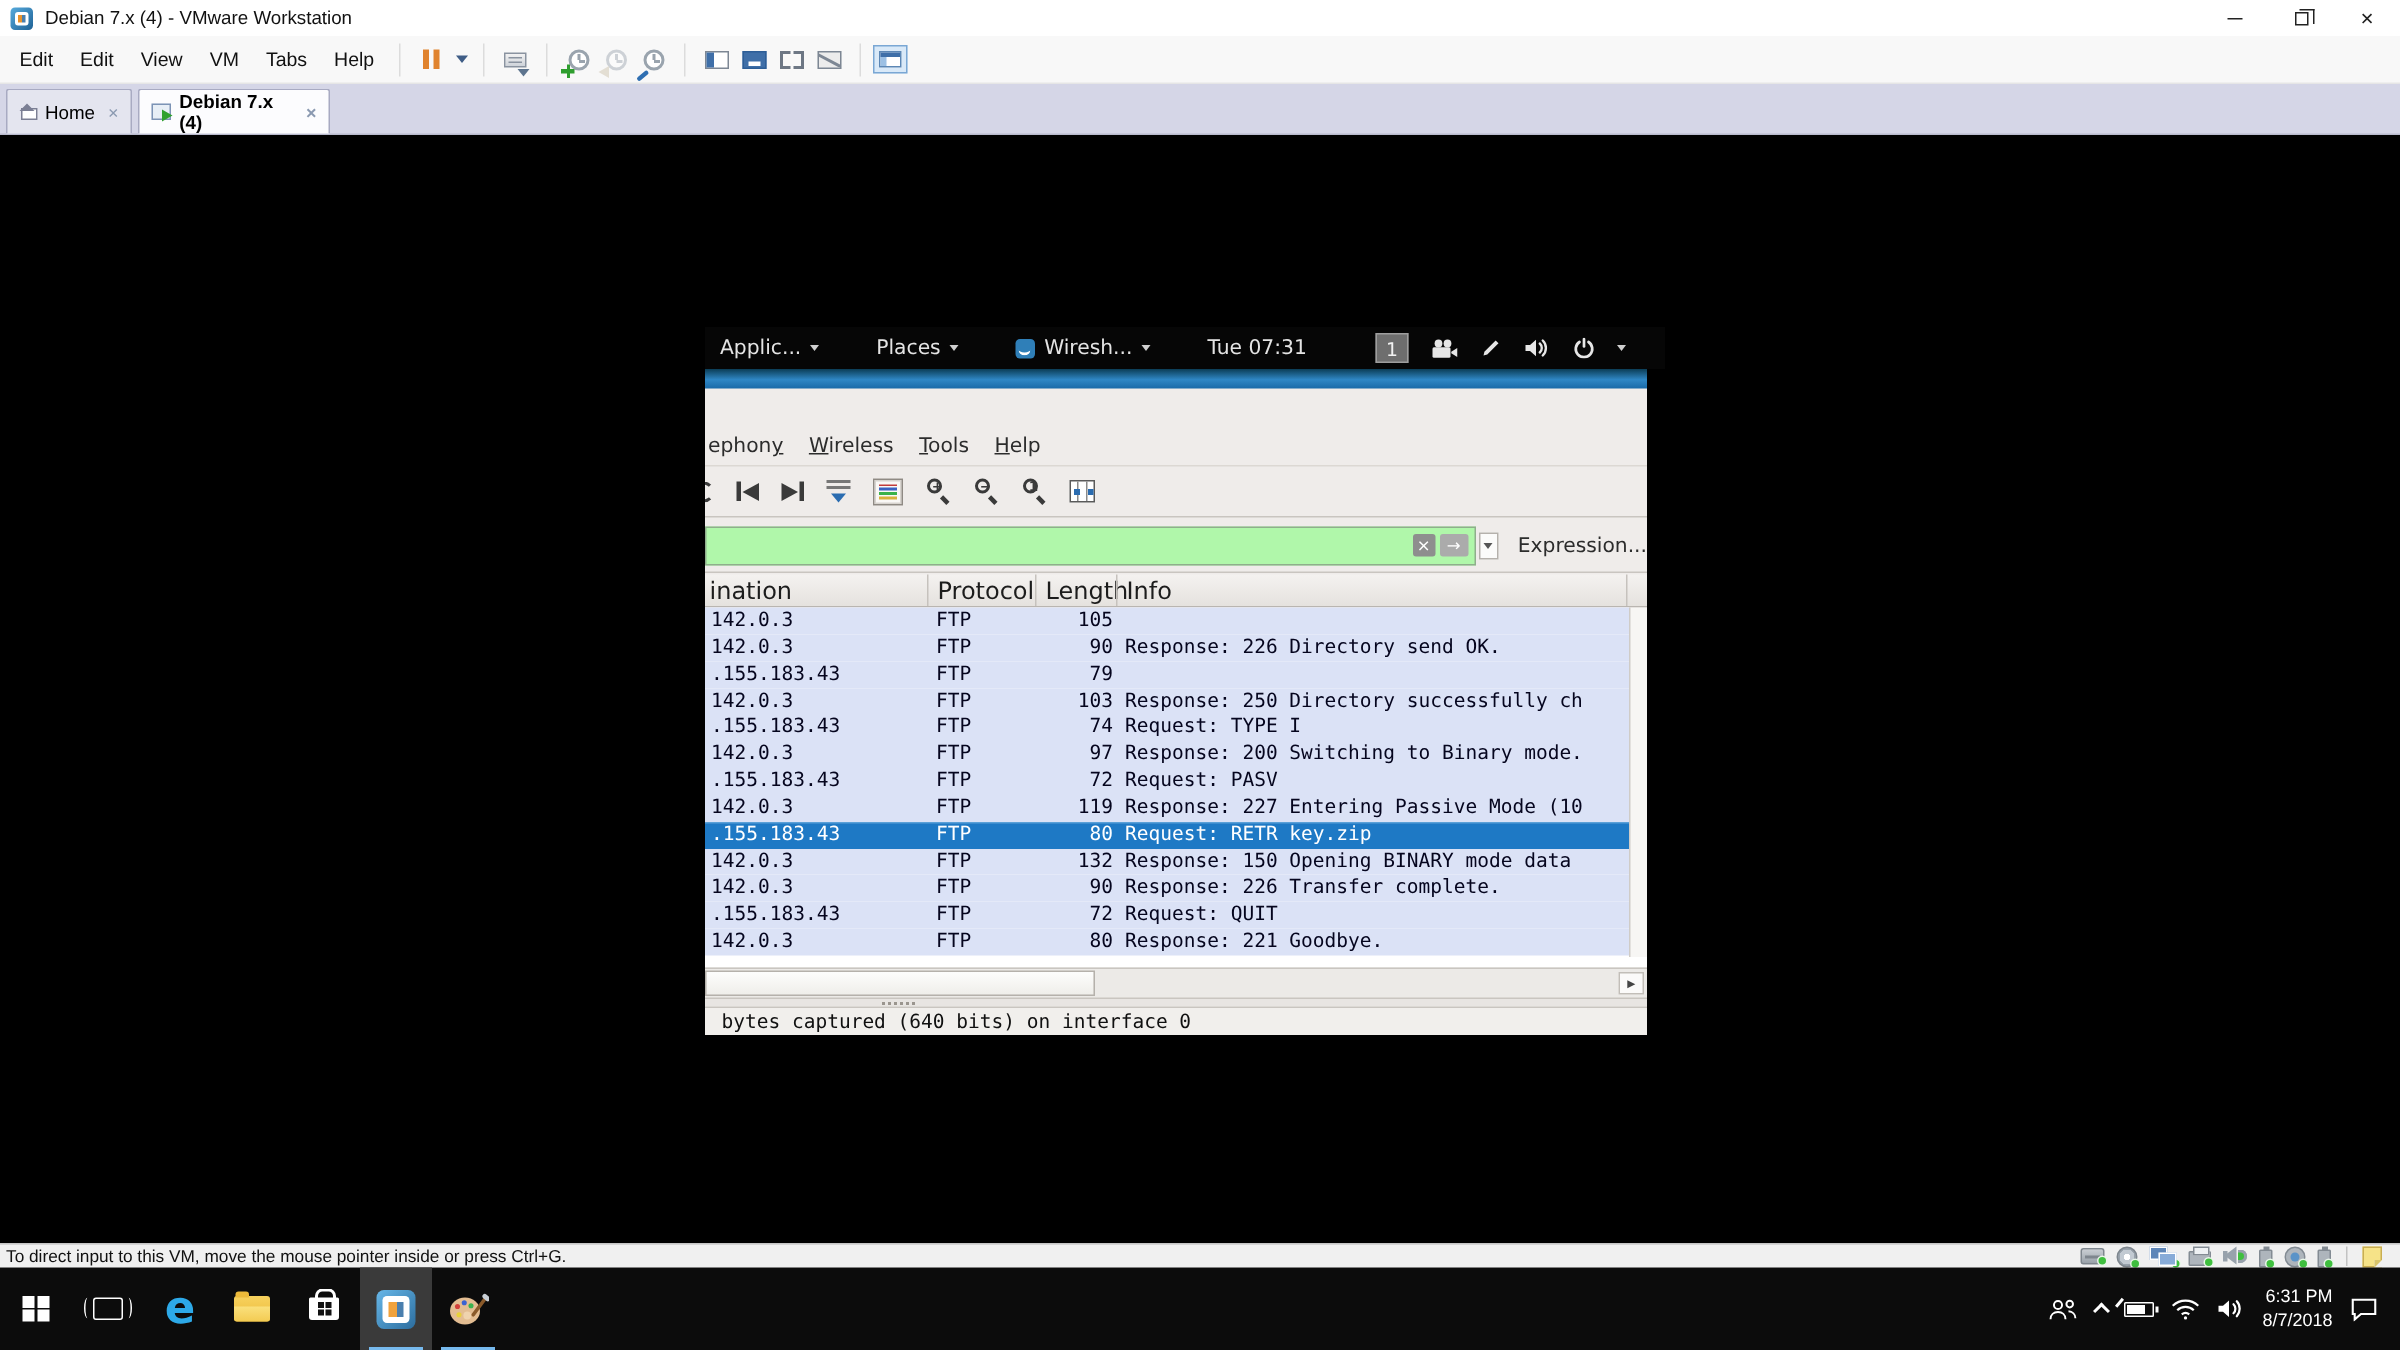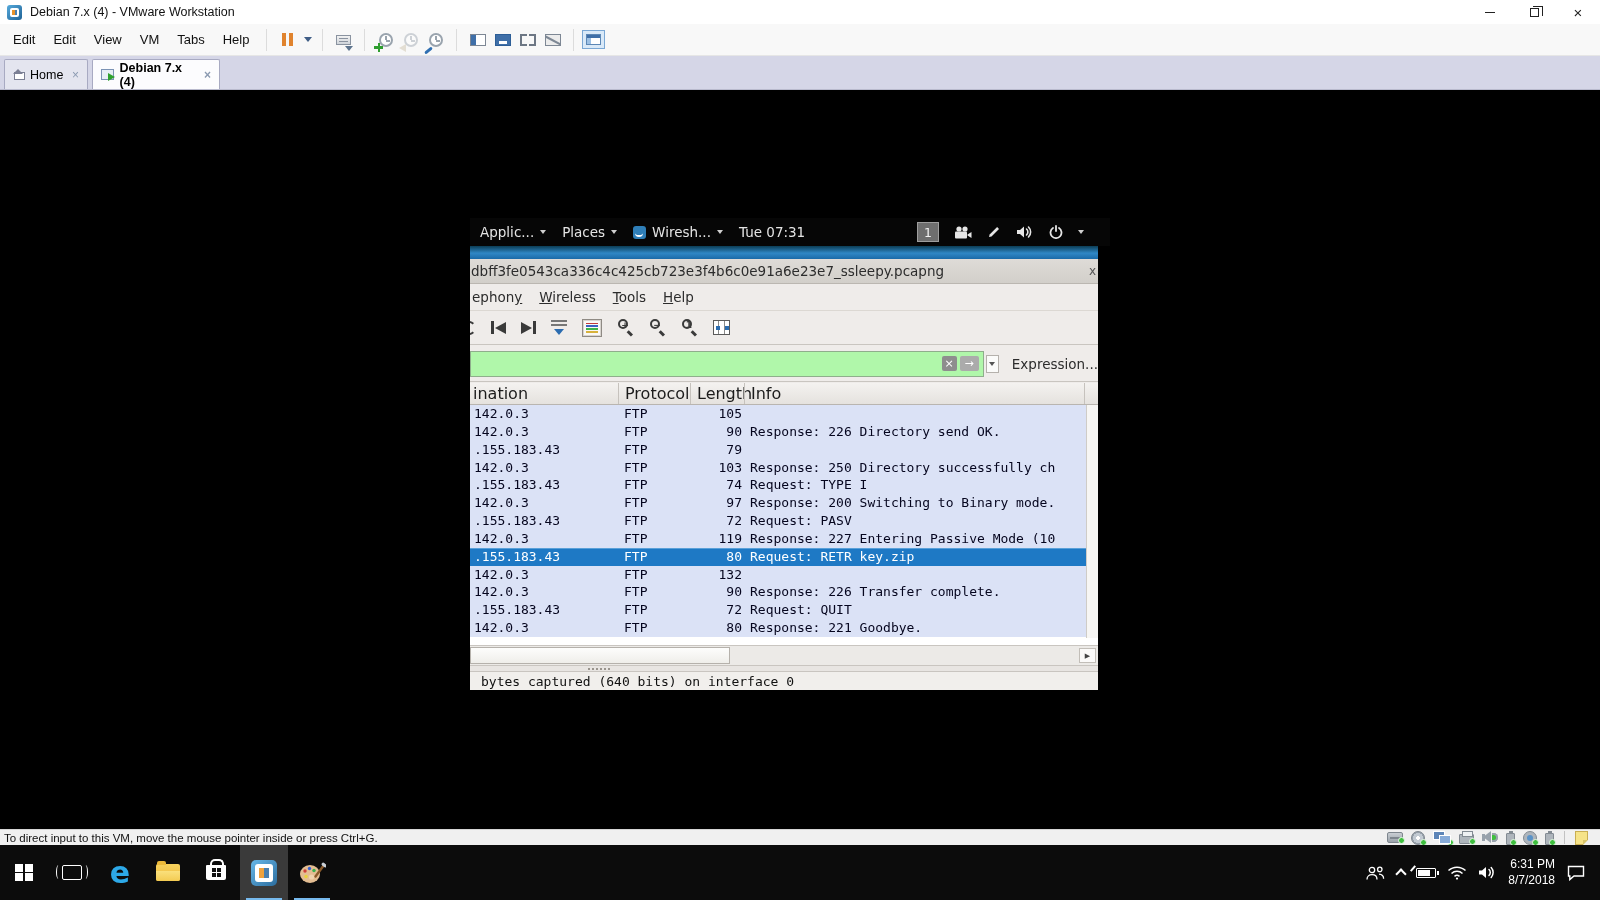--- a/index.html
+++ b/index.html
@@ -71,21 +71,21 @@
 .vmtab-ico::before{content:'';position:absolute;left:0;top:0;width:11px;height:9px;background:#e7eef6;border:1px solid #7c93b5}
 .vmtab-ico::after{content:'';position:absolute;right:-1px;bottom:-1px;border-top:4.5px solid transparent;border-bottom:4.5px solid transparent;border-left:7px solid #2fa12f}
 .tab-close{margin-left:auto;color:#8b9ab1;font-size:12px;line-height:12px;padding-left:6px}
 
 
 .console{position:absolute;left:0;top:90px;width:1600px;height:739px;background:#000;overflow:hidden}
 .guest{position:absolute;left:470px;top:128px;width:640px;height:472px;background:#000;overflow:hidden}
 
 
 .gnome-bar{position:absolute;left:0;top:0;width:640px;height:28px;background:#060606;display:flex;align-items:center;color:#e4e4e4;font-family:"DejaVu Sans",sans-serif;font-size:13.5px}
-.gn-left{display:flex;align-items:flex-end;gap:16px;padding-left:10px}
+.gn-left{display:flex;align-items:flex-end;gap:38px;padding-left:10px}
 .gn-item{display:flex;align-items:center;gap:6px}
 .gn-caret{width:0;height:0;border-left:3.5px solid transparent;border-right:3.5px solid transparent;border-top:4.5px solid #cfcfcf}
 .ws-appico{width:13px;height:13px;border-radius:3px;background:#2f7fb8;position:relative}
 .ws-appico::after{content:'';position:absolute;left:2px;top:3px;width:8px;height:6px;border-bottom:2px solid #fff;border-radius:50%}
 .gn-right{margin-left:auto;display:flex;align-items:center;gap:15px;padding-right:26px}
 .gn-ws-box{min-width:22px;height:20px;background:#6e6e6e;border:1px solid #9e9e9e;color:#f2f2f2;display:flex;align-items:center;justify-content:center;font-size:12.5px}
 
 
 .ws-win{position:absolute;left:0;top:28px;width:628px;height:444px;background:#efecea;overflow:hidden;font-family:"DejaVu Sans",sans-serif}
 .ws-topstrip{position:absolute;left:0;top:0;width:628px;height:13px;background:linear-gradient(#0b3d56,#2f87c5 55%,#1a6aa8)}
@@ -339,24 +339,20 @@
         <svg class="svgic" data-interactable="true" width="14" height="14" viewBox="0 0 14 14">
             <path d="M7 1v5" stroke="#e6e6e6" stroke-width="1.8" stroke-linecap="round"></path>
             <path d="M4 3a5.5 5.5 0 1 0 6 0" stroke="#e6e6e6" stroke-width="1.8" fill="none" stroke-linecap="round"></path>
           </svg>
         <i class="gn-caret" data-interactable="true"></i>
       </div>
     </div>
 
     <div class="ws-win" data-interactable="false">
       <div class="ws-topstrip" data-interactable="false"></div>
-      <div class="ws-titlebar" data-interactable="true">
-        <span class="ws-title" data-interactable="false">dbff3fe0543ca336c4c425cb723e3f4b6c0e91a6e23e7_ssleepy.pcapng</span>
-        <span class="ws-close" data-interactable="true">x</span>
-      </div>
 
       <div class="ws-menubar" data-interactable="false">
         <span class="ws-menu-item" data-interactable="true"><span data-interactable="false">ephon</span><span class="acc" data-interactable="false">y</span><span data-interactable="false"></span></span>
         <span class="ws-menu-item" data-interactable="true"><span data-interactable="false"></span><span class="acc" data-interactable="false">W</span><span data-interactable="false">ireless</span></span>
         <span class="ws-menu-item" data-interactable="true"><span data-interactable="false"></span><span class="acc" data-interactable="false">T</span><span data-interactable="false">ools</span></span>
         <span class="ws-menu-item" data-interactable="true"><span data-interactable="false"></span><span class="acc" data-interactable="false">H</span><span data-interactable="false">elp</span></span>
       </div>
 
       <div class="ws-toolbar" data-interactable="false">
         <span class="wt wt-reload" data-interactable="true"></span>
@@ -469,20 +465,21 @@
           <div class="pkt sel" data-interactable="true">
             <span class="c c-dest" data-interactable="false">.155.183.43</span>
             <span class="c c-proto" data-interactable="false">FTP</span>
             <span class="c c-len" data-interactable="false">80</span>
             <span class="c c-info" data-interactable="false">Request: RETR key.zip</span>
           </div>
           <div class="pkt" data-interactable="true">
             <span class="c c-dest" data-interactable="false">142.0.3</span>
             <span class="c c-proto" data-interactable="false">FTP</span>
             <span class="c c-len" data-interactable="false">132</span>
+            <span class="c c-info" data-interactable="false">Response: 150 Opening BINARY mode data</span>
           </div>
           <div class="pkt" data-interactable="true">
             <span class="c c-dest" data-interactable="false">142.0.3</span>
             <span class="c c-proto" data-interactable="false">FTP</span>
             <span class="c c-len" data-interactable="false">90</span>
             <span class="c c-info" data-interactable="false">Response: 226 Transfer complete.</span>
           </div>
           <div class="pkt" data-interactable="true">
             <span class="c c-dest" data-interactable="false">.155.183.43</span>
             <span class="c c-proto" data-interactable="false">FTP</span>

